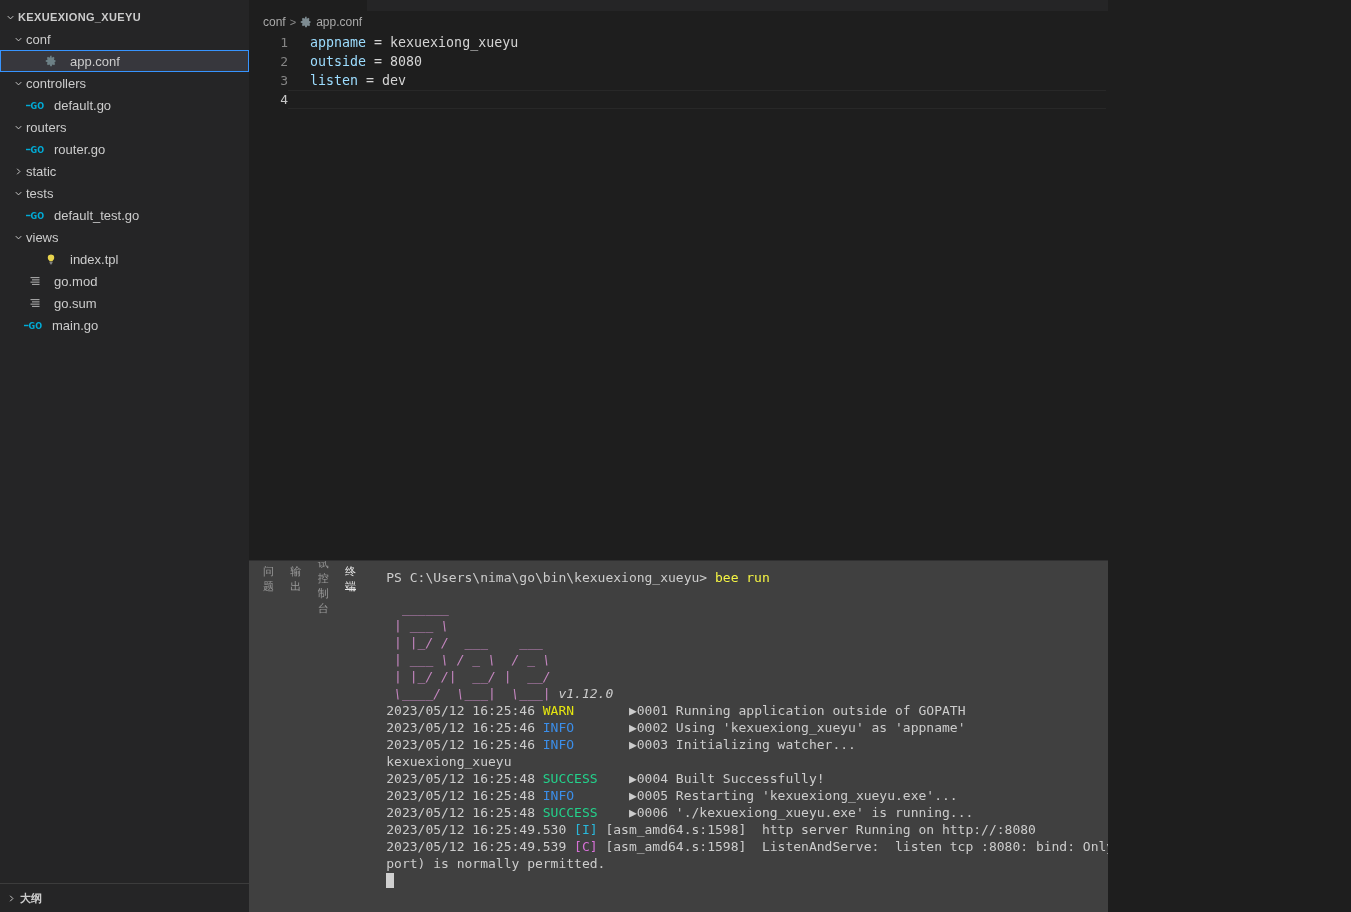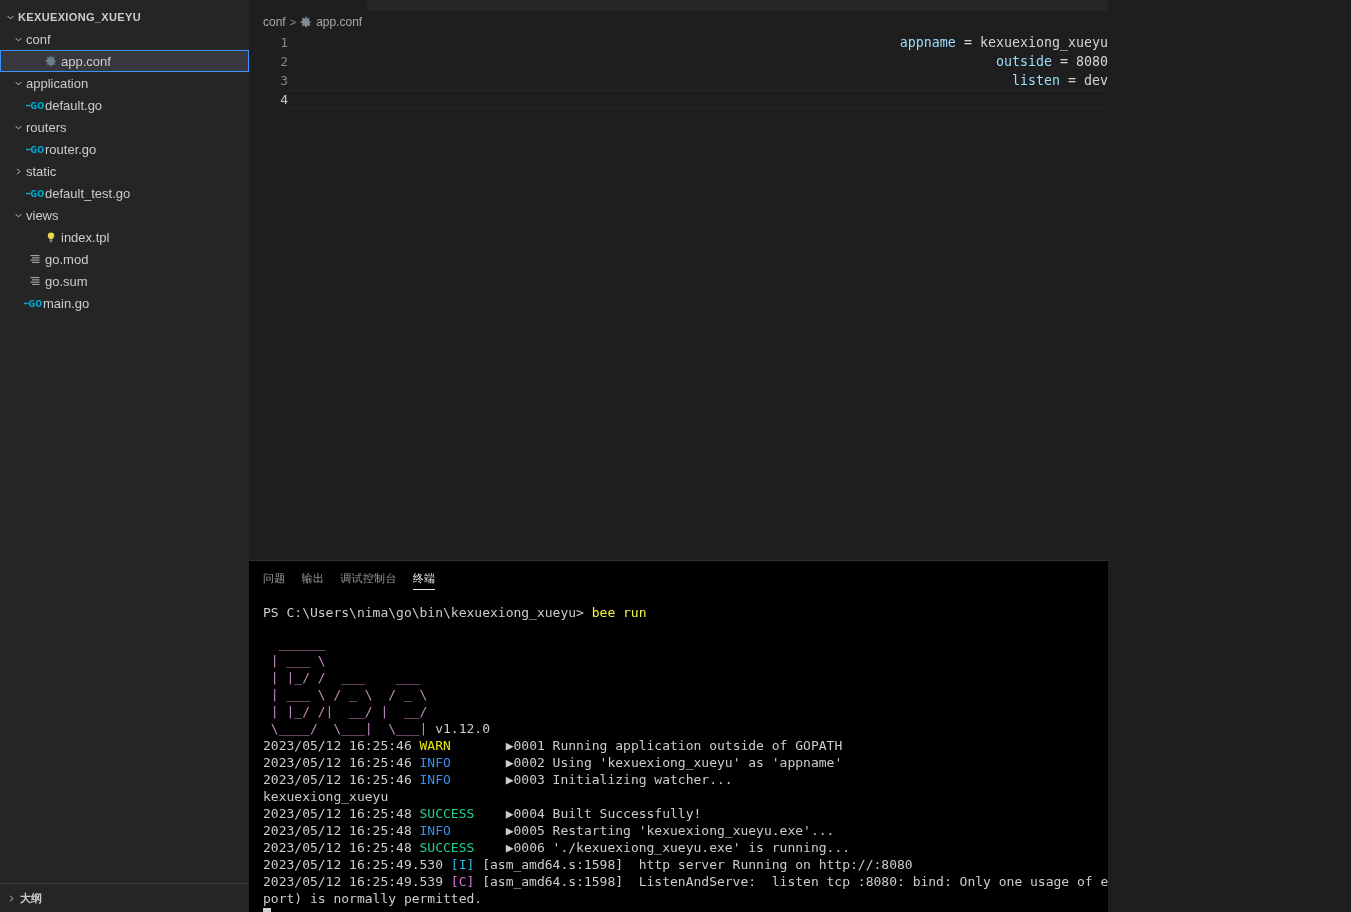--- a/index.html
+++ b/index.html
@@ -33,21 +33,21 @@
     outline:1px solid #3794ff;
     outline-offset:-1px;
   }
   .tree-row .twisty{
     width:16px;flex:0 0 16px;display:flex;align-items:center;justify-content:center;
     color:#c5c5c5;
   }
   .tree-row .twisty svg{display:block;}
   .tree-row .icon{
     width:18px;flex:0 0 18px;display:flex;align-items:center;justify-content:center;
-    margin-right:1px;
+    margin-right:10px;
     text-decoration:underline;
   }
   .tree-row .label{overflow:hidden;text-overflow:ellipsis;}
   .tree-row.root .label{font-weight:bold;font-size:11px;letter-spacing:.35px;color:#cccccc;}
   .ind0{padding-left:2px;}
   .ind1{padding-left:10px;}
   .ind2{padding-left:26px;}
   .ind1b{padding-left:8px;}
 
   .outline-bar{
@@ -78,35 +78,35 @@
     height:19px;display:flex;align-items:center;
     font-family:"DejaVu Sans Mono","Liberation Mono",monospace;
     font-size:13.3px;white-space:pre;
   }
   .ln{
     width:39px;flex:0 0 39px;text-align:right;color:#858585;
     font-family:"DejaVu Sans Mono","Liberation Mono",monospace;font-size:13px;
     padding-right:0;
   }
   .code-line.active .ln{color:#c6c6c6;}
-  .code-content{padding-left:22px;flex:1;min-width:0;position:relative;text-align:right;}
+  .code-content{padding-left:22px;flex:1;min-width:0;position:relative;}
   .code-line.active .code-content{
     border-top:1px solid #282828;border-bottom:1px solid #282828;
     height:19px;display:flex;align-items:center;box-sizing:border-box;
     margin-right:2px;
   }
   .k{color:#9cdcfe;}
   .p{color:#d4d4d4;}
   .v{color:#d4d4d4;}
 
   
   .panel{
-    flex:0 0 351px;height:351px;background:#000000;
+    flex:0 0 351px;height:351px;background:#404040;
     border-top:1px solid #303031;
-    display:flex;flex-direction:column;overflow:hidden;
+    display:flex;flex-direction:row;overflow:hidden;
   }
   .panel-tabs{height:35px;flex:0 0 35px;display:flex;align-items:center;padding-left:14px;}
   .ptab{
     font-size:11px;color:#9b9b9b;margin-right:16px;height:35px;
     display:flex;align-items:center;cursor:pointer;position:relative;
     letter-spacing:.3px;
   }
   .ptab.active{color:#e7e7e7;}
   .ptab.active:after{
     content:"";position:absolute;left:0;right:0;bottom:6px;height:1px;background:#e7e7e7;
@@ -114,21 +114,21 @@
 
   .terminal{
     flex:1;min-height:0;overflow:hidden;
     padding:8px 0 0 14px;
     font-family:"DejaVu Sans Mono","Liberation Mono",monospace;
     font-size:13px;line-height:17px;color:#cccccc;
     white-space:pre;
   }
   .terminal .row{height:17px;white-space:pre;}
   .term-gap{height:14px;}
-  .magenta{color:#c586c0;}
+  .magenta{color:#c586c0;font-style:italic;}
   .pink{color:#d670d6;}
   .yellow{color:#e5e510;}
   .yellow-b{color:#f5f543;}
   .blue{color:#3b8eea;}
   .green{color:#23d18b;}
   .cyan{color:#29b8db;}
   .dim{color:#cccccc;}
   .cursor-block{
     display:inline-block;width:8px;height:15px;background:#d0d0d0;vertical-align:-3px;
   }
@@ -171,21 +171,21 @@
               </svg>
             </span>
             <span class="label">app.conf</span>
           </div>
           <div class="tree-row ind1">
             <span class="twisty">
               <svg width="11" height="11" viewBox="0 0 16 16">
                 <path d="M4 6l4 4 4-4" fill="none" stroke="#cccccc" stroke-width="1.4"></path>
               </svg>
             </span>
-            <span class="label">application</span>
+            <span class="label">controllers</span>
           </div>
           <div class="tree-row ind1">
             <span class="twisty"></span>
             <span class="icon">
               <svg width="18" height="11" viewBox="0 0 20 11">
                 <path d="M0 5.5h5" stroke="#00acd7" stroke-width="1.6" fill="none"></path>
                 <text x="5" y="9" font-family="DejaVu Sans, sans-serif" font-size="9" font-weight="bold" fill="#00acd7">GO</text>
               </svg>
             </span>
             <span class="label">default.go</span>
@@ -208,20 +208,28 @@
             </span>
             <span class="label">router.go</span>
           </div>
           <div class="tree-row ind1">
             <span class="twisty">
               <svg width="11" height="11" viewBox="0 0 16 16">
                 <path d="M6 4l4 4-4 4" fill="none" stroke="#cccccc" stroke-width="1.4"></path>
               </svg>
             </span>
             <span class="label">static</span>
+          </div>
+          <div class="tree-row ind1">
+            <span class="twisty">
+              <svg width="11" height="11" viewBox="0 0 16 16">
+                <path d="M4 6l4 4 4-4" fill="none" stroke="#cccccc" stroke-width="1.4"></path>
+              </svg>
+            </span>
+            <span class="label">tests</span>
           </div>
           <div class="tree-row ind1">
             <span class="twisty"></span>
             <span class="icon">
               <svg width="18" height="11" viewBox="0 0 20 11">
                 <path d="M0 5.5h5" stroke="#00acd7" stroke-width="1.6" fill="none"></path>
                 <text x="5" y="9" font-family="DejaVu Sans, sans-serif" font-size="9" font-weight="bold" fill="#00acd7">GO</text>
               </svg>
             </span>
             <span class="label">default_test.go</span>

